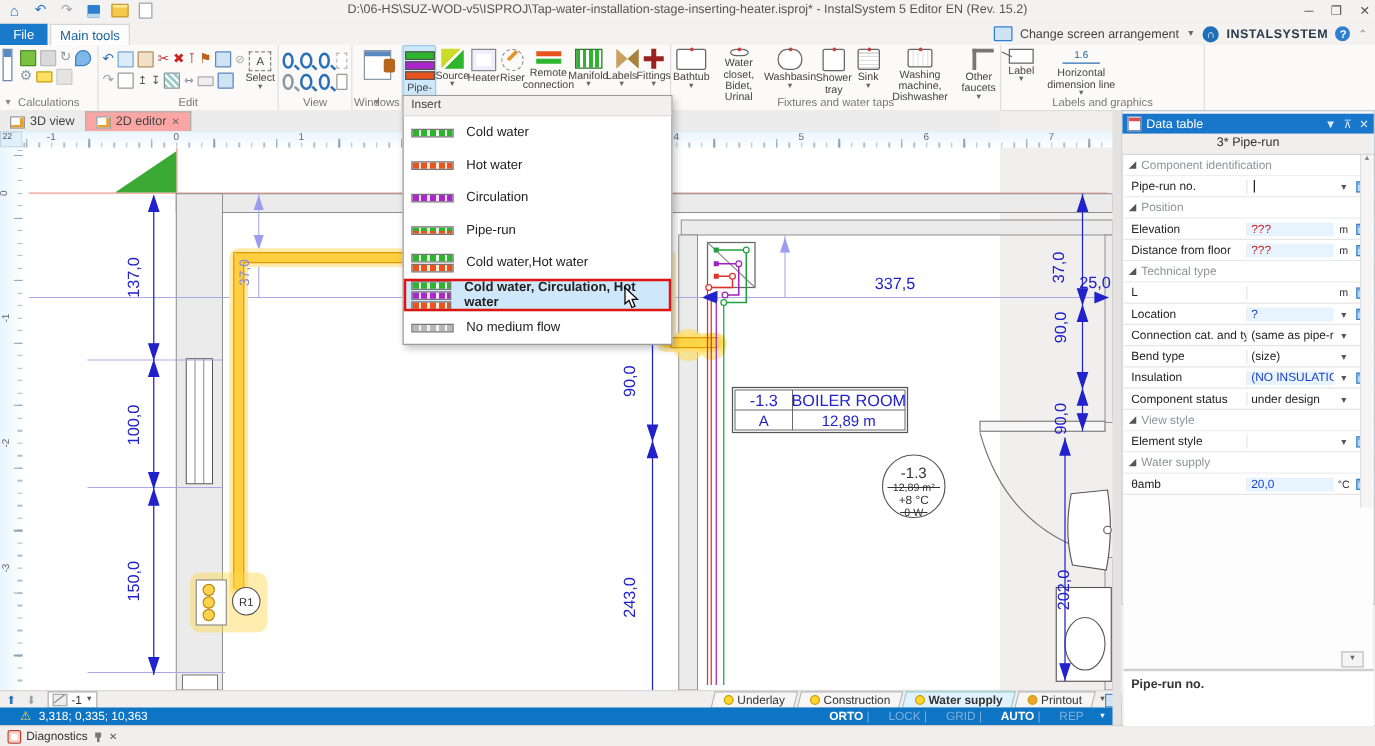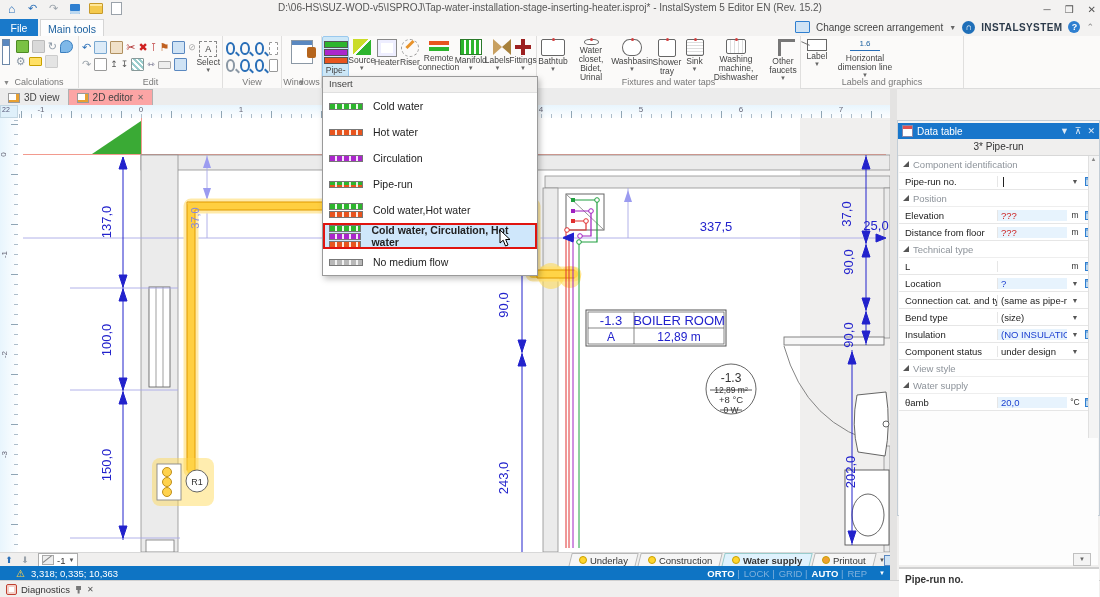--- a/index.html
+++ b/index.html
@@ -104,28 +104,28 @@
   #layercombo{display:flex;align-items:center;gap:3px;background:#fff;border:1px solid #adadad;height:12px;padding:0 3px;margin-left:6px;font-size:9.5px;}
   .combic{width:10px;height:8px;background:#eee;border:1px solid #aaa;position:relative;}
   .combic::after{content:"";position:absolute;left:0;top:6px;width:11px;height:1px;background:#888;transform:rotate(-38deg);transform-origin:left;}
   #layertabs{position:absolute;right:22px;top:0;height:14px;display:flex;align-items:center;gap:2px;}
   .ltab{height:12px;display:flex;align-items:center;gap:3px;padding:0 8px;border:1px solid #b8b8b8;background:#f6f6f6;transform:skewX(-14deg);font-size:9.5px;color:#333;}
   .ltab>*{transform:skewX(14deg);}
   .ltab.active{background:#dff2fd;font-weight:bold;border-color:#9cc;}
   .bulb{width:6px;height:6px;border-radius:50%;background:#ffd52e;border:1px solid #c8a000;display:inline-block;}
   #statusbar{position:absolute;left:0;top:566px;width:897px;height:14px;background:#0e74c4;color:#fff;font-size:9.5px;display:flex;align-items:center;}
   .warnic{color:#ffd24a;font-size:10px;margin:0 6px 0 16px;}
-  #modes{position:absolute;right:30px;display:flex;gap:4px;margin-left:47px;}
+  #modes{position:absolute;right:30px;display:flex;gap:15px;margin-left:47px;}
   .mode{font-weight:bold;} .mode.off{color:#7fb0dc;font-weight:normal;}
   .mode:not(:last-child)::after{content:" |";color:#7fb0dc;font-weight:normal;}
   #diagrow{position:absolute;left:0;top:580px;width:1100px;height:17px;background:#f0efee;border-top:1px solid #d0d0d0;display:flex;align-items:center;font-size:9.5px;color:#333;}
   .diagic{width:9px;height:9px;border:1px solid #c04030;border-radius:2px;background:#fff;box-shadow:inset 0 0 0 2px #f4d0c8;margin:0 4px 0 6px;}
   .pinic{width:5px;height:8px;background:#777;margin:0 6px;clip-path:polygon(0 0,100% 0,100% 55%,70% 55%,70% 100%,30% 100%,30% 55%,0 55%);}
   
-  #panel{position:absolute;left:897px;top:88px;width:203px;height:396px;background:#f5f5f5;border:1px solid #c3cdd6;box-sizing:border-box;margin-top:32px;}
+  #panel{position:absolute;left:897px;top:88px;width:203px;height:396px;background:#f5f5f5;border:1px solid #c3cdd6;box-sizing:border-box;}
   #ptitle{position:absolute;left:0;top:2px;width:100%;height:16px;background:#1876cb;color:#fff;display:flex;align-items:center;font-size:10px;}
   .ptico{width:9px;height:10px;background:#fff;border:1px solid #88a;box-shadow:inset 0 3px 0 #e05050;margin:0 4px 0 4px;}
   .ptbtns{position:absolute;right:4px;display:flex;gap:6px;font-size:9px;color:#dce9f5;}
   #psub{position:absolute;left:0;top:18px;width:100%;height:16px;background:#f0efee;border-bottom:1px solid #d8d8d8;text-align:center;font-size:10px;color:#333;line-height:16px;}
   #pgrid{position:absolute;left:1px;top:35px;width:199px;background:#fff;}
   .prow{display:flex;align-items:center;height:16px;border-bottom:1px solid #e6e6e6;font-size:9.5px;}
   .plabel{width:92px;padding-left:6px;border-right:1px solid #e6e6e6;color:#222;white-space:nowrap;overflow:hidden;}
   .pval{flex:1;padding-left:3px;white-space:nowrap;overflow:hidden;color:#222;}
   .pval.blue{background:#e7f3fd;} .vred{color:#cc2222;} .vblue{color:#1a3fd0;}
   .pend{width:16px;font-size:8.5px;color:#333;text-align:center;}
@@ -754,20 +754,28 @@
       <div class="prow">
         <div class="plabel">Component status</div>
         <div class="pval">under design</div>
         <div class="pend"><span class="dd2">▼</span></div>
         <div class="pcopy"></div>
       </div>
       <div class="psec">
           <span class="tri"></span>
           <span>View style</span>
         </div>
+      <div class="prow">
+        <div class="plabel">Element style</div>
+        <div class="pval blue"></div>
+        <div class="pend"><span class="dd2">▼</span></div>
+        <div class="pcopy">
+            <span class="copyic"></span>
+          </div>
+      </div>
       <div class="psec">
           <span class="tri"></span>
           <span>Water supply</span>
         </div>
       <div class="prow">
         <div class="plabel">θamb</div>
         <div class="pval blue vblue">20,0</div>
         <div class="pend">°C</div>
         <div class="pcopy">
             <span class="copyic"></span>

